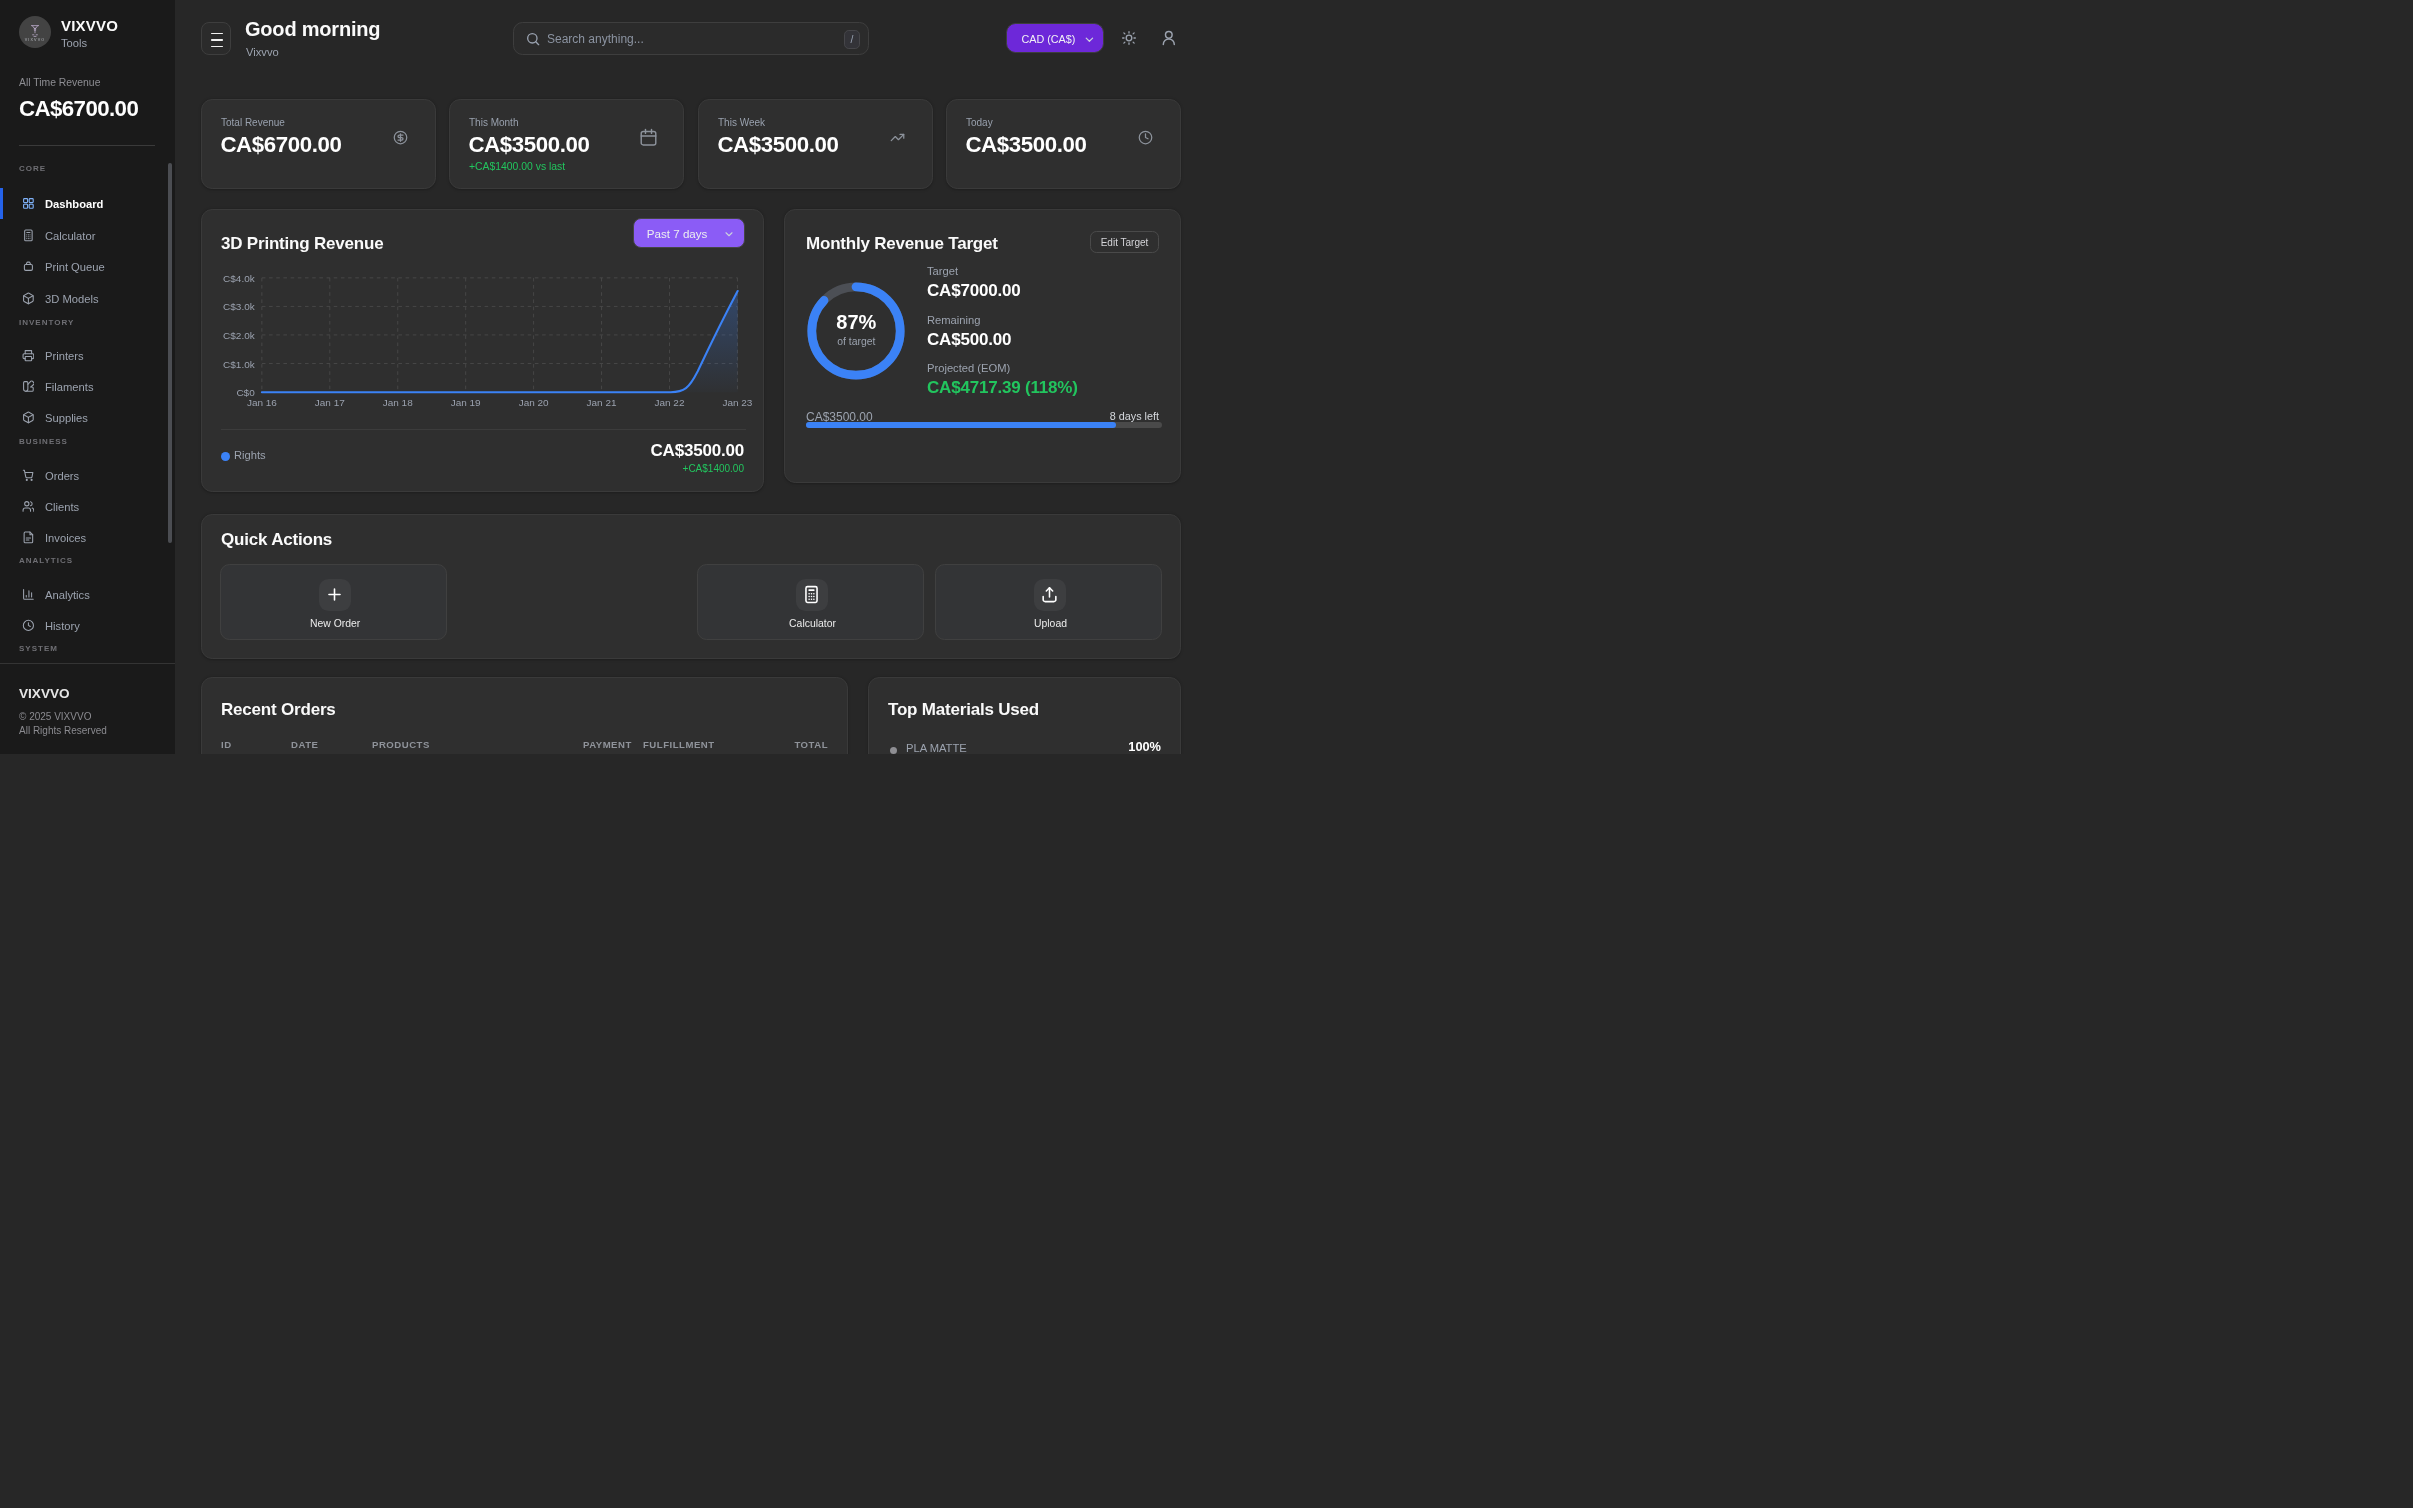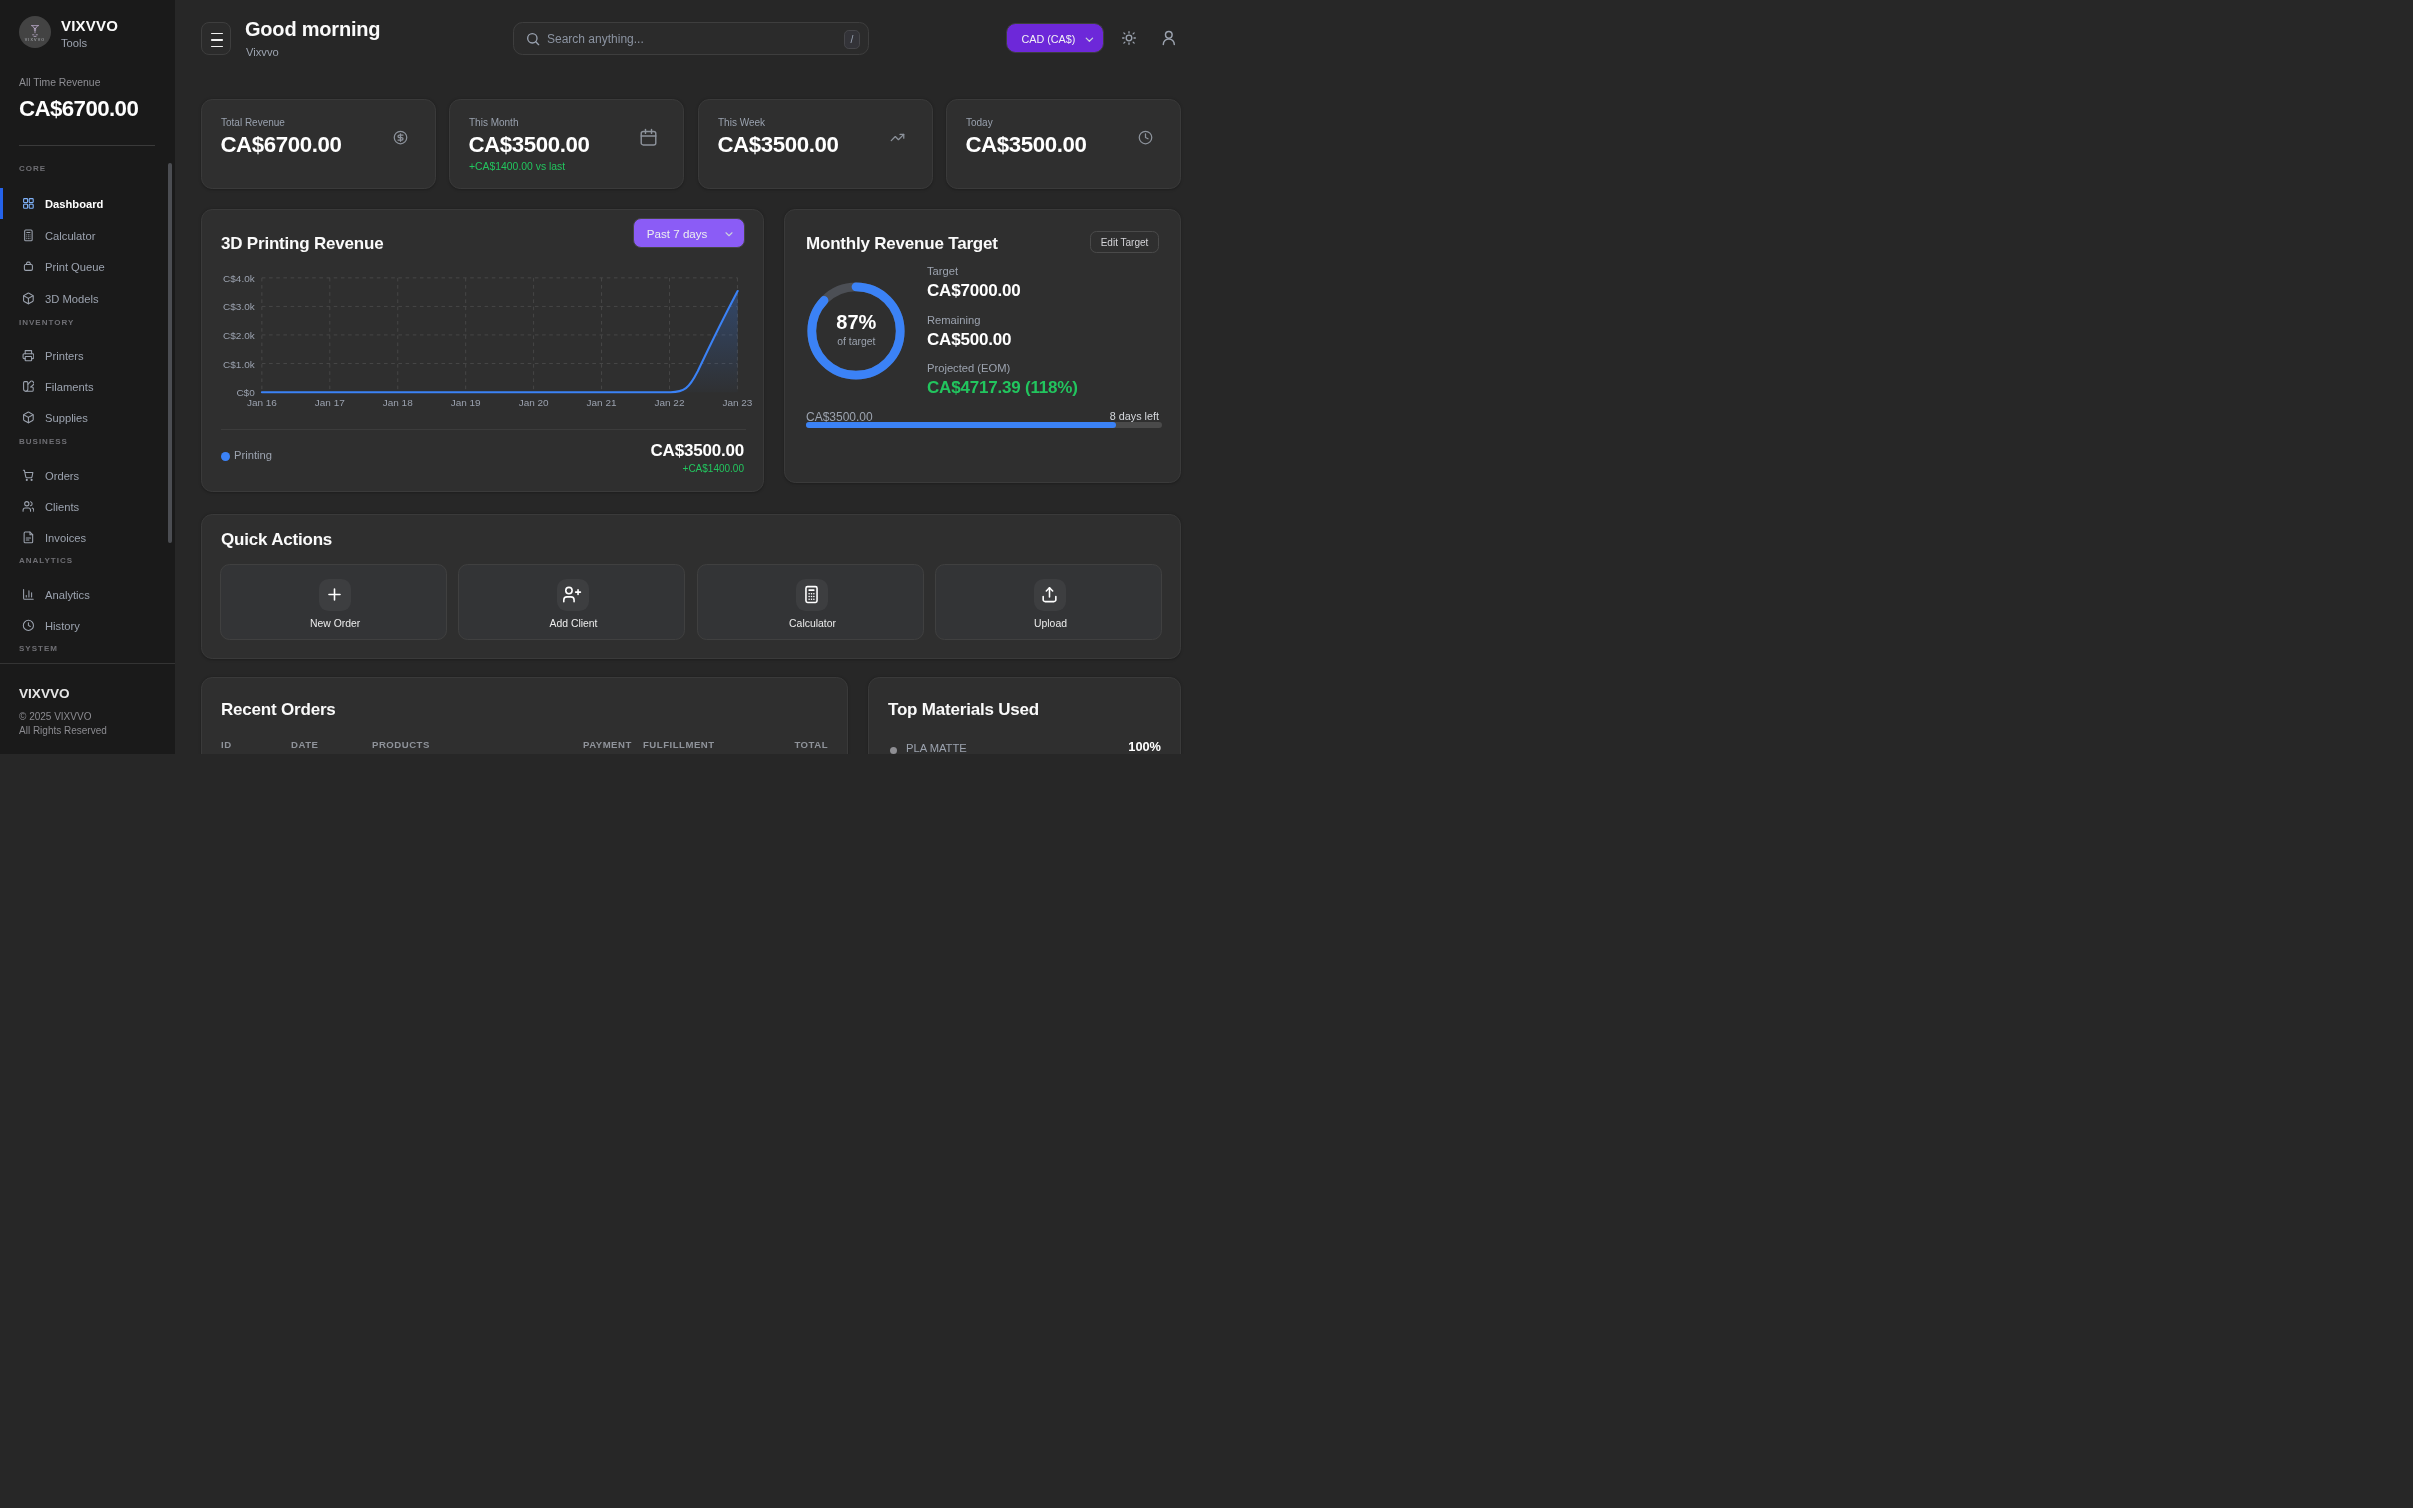--- a/index.html
+++ b/index.html
@@ -340,21 +340,21 @@
         <text x="415.4" y="245.5" text-anchor="middle">Jan 20</text>
         <text x="500.5" y="245.5" text-anchor="middle">Jan 21</text>
         <text x="585.6" y="245.5" text-anchor="middle">Jan 22</text>
         <text x="670.7" y="245.5" text-anchor="middle">Jan 23</text>
       </g>
       <path d="M587 228.2 C 604 228.2 610 223.5 621 202 C 639 164 658 126 671 101.5 L 671 228.2 Z" fill="url(#areaGrad)"></path>
       <path d="M75 228.2 L 587 228.2 C 604 228.2 610 223.5 621 202 C 639 164 658 126 671 101.5" fill="none" stroke="#3b82f6" stroke-width="2.6" stroke-linecap="round"></path>
     </svg>
     <div class="legend-div"></div>
     <div class="leg-dot"></div>
-    <div class="leg-name">Printing</div>
+    <div class="leg-name">Rights</div>
     <div class="leg-val">CA$3500.00</div>
     <div class="leg-delta">+CA$1400.00</div>
   </div>
 
   <div class="card target-card">
     <div class="tc-title">Monthly Revenue Target</div>
     <div class="edit-btn">Edit Target</div>
     <div class="donut-wrap">
       <svg width="98" height="98" viewBox="-61.5 -61.5 123 123">
         <circle cx="0" cy="0" r="55.5" fill="none" stroke="#4c4f55" stroke-width="11"></circle>
@@ -379,31 +379,20 @@
   <div class="card qa-card">
     <div class="qa-title">Quick Actions</div>
     <div class="qa-btn" style="left:17.6px;">
       <div class="qa-tile">
         <svg viewBox="0 0 24 24" fill="none" stroke="currentColor" stroke-width="2" stroke-linecap="round" stroke-linejoin="round">
             <path d="M12 5v14M5 12h14"></path>
           </svg>
       </div>
       <div class="qa-lbl">New Order</div>
     </div>
-    <div class="qa-btn" style="left:256px;">
-      <div class="qa-tile">
-        <svg viewBox="0 0 24 24" fill="none" stroke="currentColor" stroke-width="2" stroke-linecap="round" stroke-linejoin="round">
-            <path d="M14 21v-2a4 4 0 0 0-4-4H5a4 4 0 0 0-4 4v2"></path>
-            <circle cx="7.5" cy="7" r="4"></circle>
-            <line x1="19" y1="6" x2="19" y2="12"></line>
-            <line x1="16" y1="9" x2="22" y2="9"></line>
-          </svg>
-      </div>
-      <div class="qa-lbl">Add Client</div>
-    </div>
     <div class="qa-btn" style="left:495px;">
       <div class="qa-tile">
         <svg viewBox="0 0 24 24" fill="none" stroke="currentColor" stroke-width="2" stroke-linecap="round" stroke-linejoin="round">
             <rect x="5" y="2" width="14" height="20" rx="2"></rect>
             <line x1="9" y1="6.5" x2="15" y2="6.5"></line>
             <path d="M9 11h.01M12 11h.01M15 11h.01M9 14.5h.01M12 14.5h.01M15 14.5h.01M9 18h.01M12 18h.01M15 18h.01"></path>
           </svg>
       </div>
       <div class="qa-lbl">Calculator</div>
     </div>

